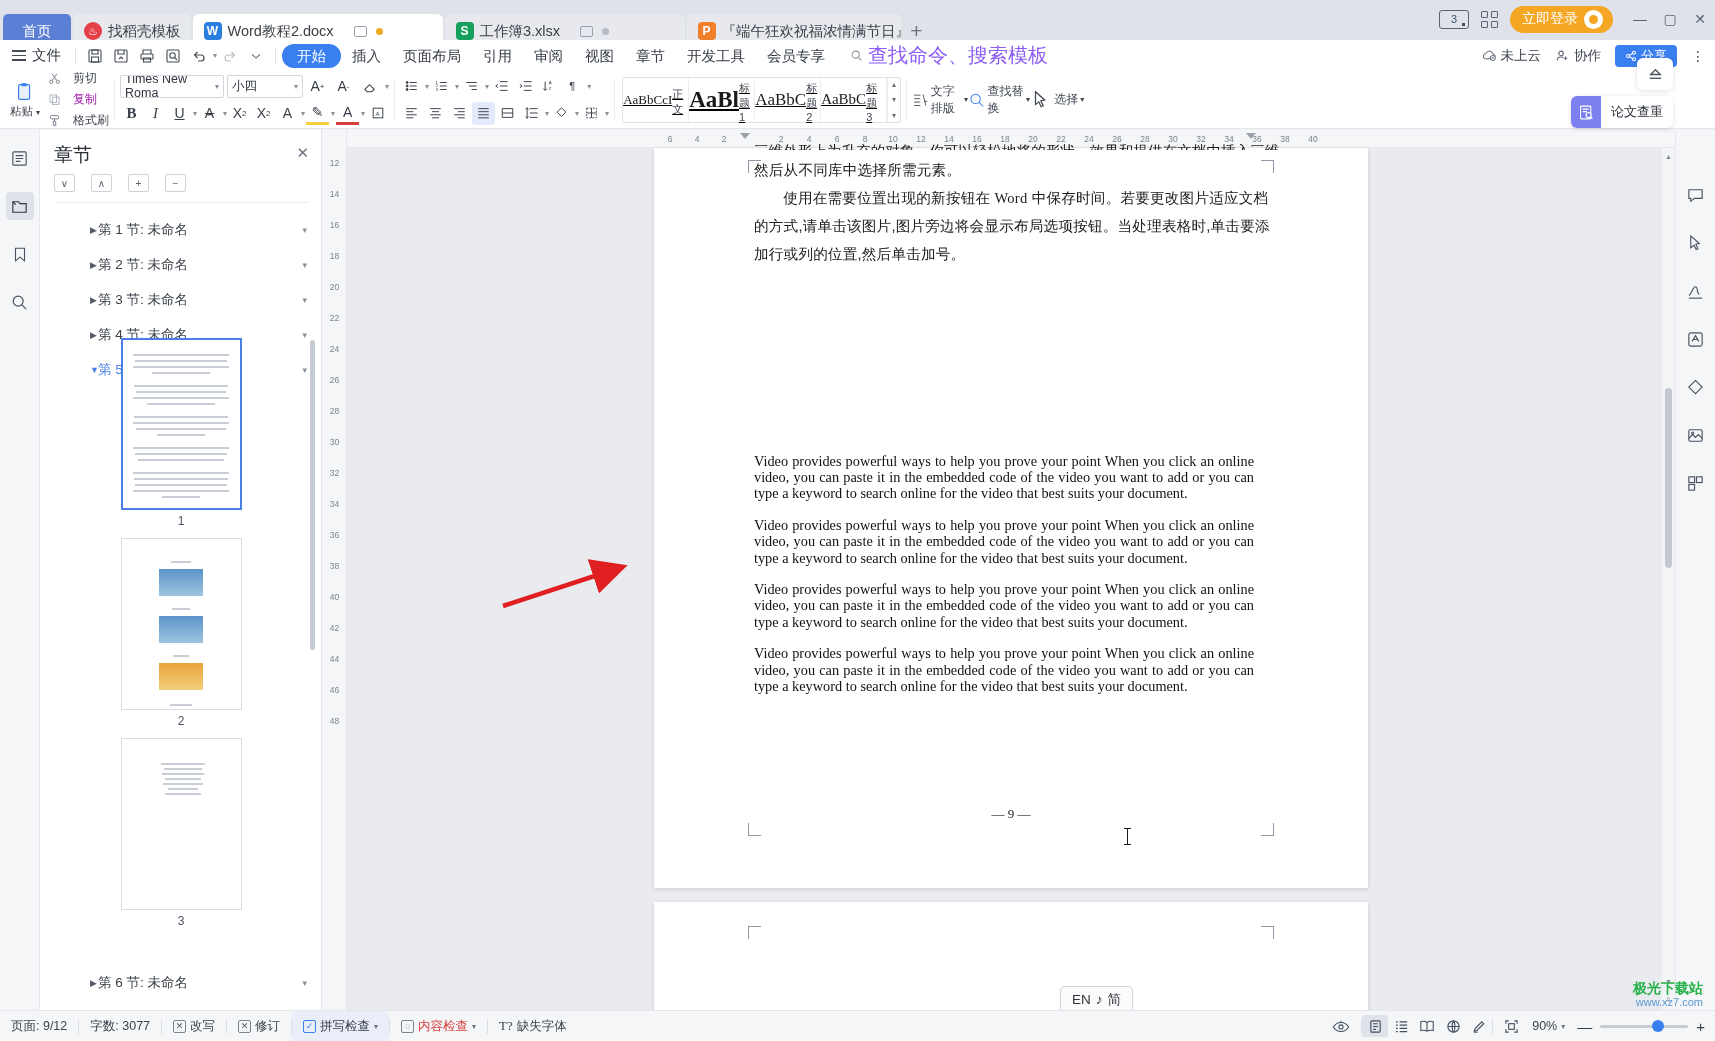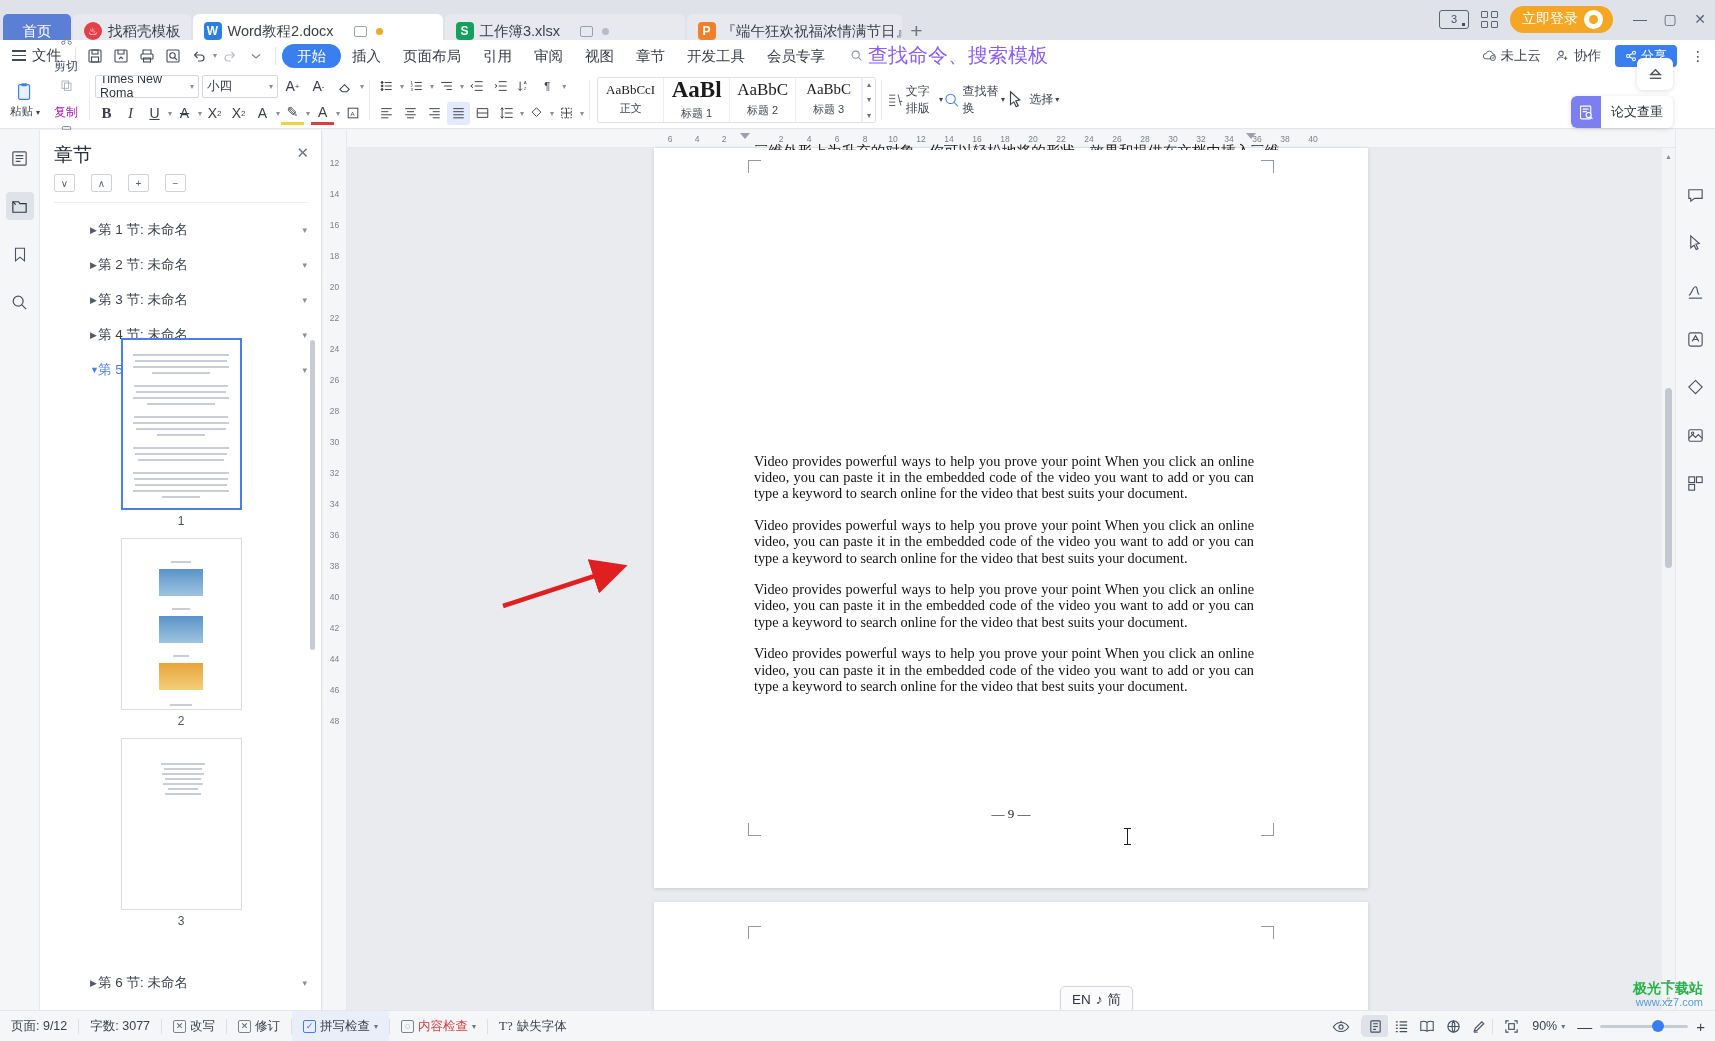--- a/index.html
+++ b/index.html
@@ -101,21 +101,21 @@
   .toolbar {
     position: absolute; top: 71px; left: 0; width: 1715px; height: 58px;
     background: #fff; border-bottom: 1px solid #e4e6eb;
     display: flex; align-items: center; padding-left: 4px;
   }
   .tb-group { display: flex; align-items: center; height: 56px; }
   .tb-div { width: 1px; height: 40px; background: #ececf0; margin: 0 5px; }
   .paste-blk { display: flex; flex-direction: column; align-items: center; width: 42px; }
   .paste-lbl { font-size: 11.5px; color: #3f4550; margin-top: 1px; }
   .clip-col { display: flex; flex-direction: column; gap: 4px; margin-left: 2px; font-size: 12px; color: #3f4550; }
-  .clip-row { display: flex; align-items: center; gap: 12px; flex-direction: column; }
+  .clip-row { display: flex; align-items: center; gap: 12px; }
   .fontrow1 { display: flex; align-items: center; gap: 3px; }
   .fontname {
     width: 104px; height: 23px; border: 1px solid #d4d7de; background: #fff;
     font-size: 12.5px; color: #303540; padding: 0 14px 0 4px; position: relative;
     display: flex; align-items: center; border-radius: 2px; overflow: hidden;
   }
   .fontsize {
     width: 76px; height: 23px; border: 1px solid #d4d7de; background: #fff;
     font-size: 12.5px; color: #303540; padding: 0 14px 0 4px; position: relative;
     display: flex; align-items: center; border-radius: 2px;
@@ -126,22 +126,22 @@
   .fontrow2 { display: flex; align-items: center; gap: 1px; margin-top: 4px; }
   .bold-b { font-weight: bold; font-family: "Liberation Serif", serif; font-size: 15px; }
   .ital-i { font-style: italic; font-family: "Liberation Serif", serif; font-size: 15px; }
   .fcol { display: flex; flex-direction: column; }
   .para-row { display: flex; align-items: center; gap: 1px; }
   .styles-gal {
     display: flex; align-items: stretch; border: 1px solid #e0e2e8; height: 46px;
     border-radius: 2px; margin-left: 2px;
   }
   .sty {
-    width: 66px; display: flex; flex-direction: column; align-items: center;
-    justify-content: center; border-right: 1px solid #eceef2; background: #fff;
+    width: 66px; display: flex; align-items: center;
+    justify-content: center; border-right: 1px solid #eceef2; background: #fff; text-decoration: underline;
   }
   .sty:last-child { border-right: none; }
   .sty-prev { font-family: "Liberation Serif", serif; color: #1a1a1a; line-height: 1; }
   .sty-name { font-size: 11px; color: #3f4550; margin-top: 5px; }
   .sty-scroll { width: 13px; display: flex; flex-direction: column; justify-content: space-between;
     align-items: center; padding: 2px 0; border-left: 1px solid #eceef2; font-size: 8px; color: #6b7280;}
   .bigbtn { display: flex; flex-direction: row; align-items: center; width: 56px; gap: 2px; }
   .bigbtn .bl { font-size: 12px; color: #3f4550; display: flex; align-items: center; gap: 2px;}
   .up-arrow { position: absolute; right: 6px; top: 78px; font-size: 12px; color: #6b7280; }
 
@@ -897,20 +897,22 @@
 
     <div class="page page1">
       <div class="pg-mark tl"></div>
       <div class="pg-mark tr"></div>
       <div class="pg-mark bl"></div>
       <div class="pg-mark br"></div>
 
       <div class="cut-top">三维外形上为升充的对象。你可以轻松地将的形状、效果和提供在文档中插入三维</div>
 
       <div class="cn-body">
+        <p class="noind">然后从不同库中选择所需元素。</p>
+        <p>使用在需要位置出现的新按钮在 <span class="wordw">Word</span> 中保存时间。若要更改图片适应文档的方式,请单击该图片,图片旁边将会显示布局选项按钮。当处理表格时,单击要添加行或列的位置,然后单击加号。</p>
       </div>
 
       <div class="en-body">
         <p>Video provides powerful ways to help you prove your point When you click an online video, you can paste it in the embedded code of the video you want to add or you can type a keyword to search online for the video that best suits your document.</p>
         <p>Video provides powerful ways to help you prove your point When you click an online video, you can paste it in the embedded code of the video you want to add or you can type a keyword to search online for the video that best suits your document.</p>
         <p>Video provides powerful ways to help you prove your point When you click an online video, you can paste it in the embedded code of the video you want to add or you can type a keyword to search online for the video that best suits your document.</p>
         <p>Video provides powerful ways to help you prove your point When you click an online video, you can paste it in the embedded code of the video you want to add or you can type a keyword to search online for the video that best suits your document.</p>
       </div>
 
       <div class="pagenum">— 9 —</div>

